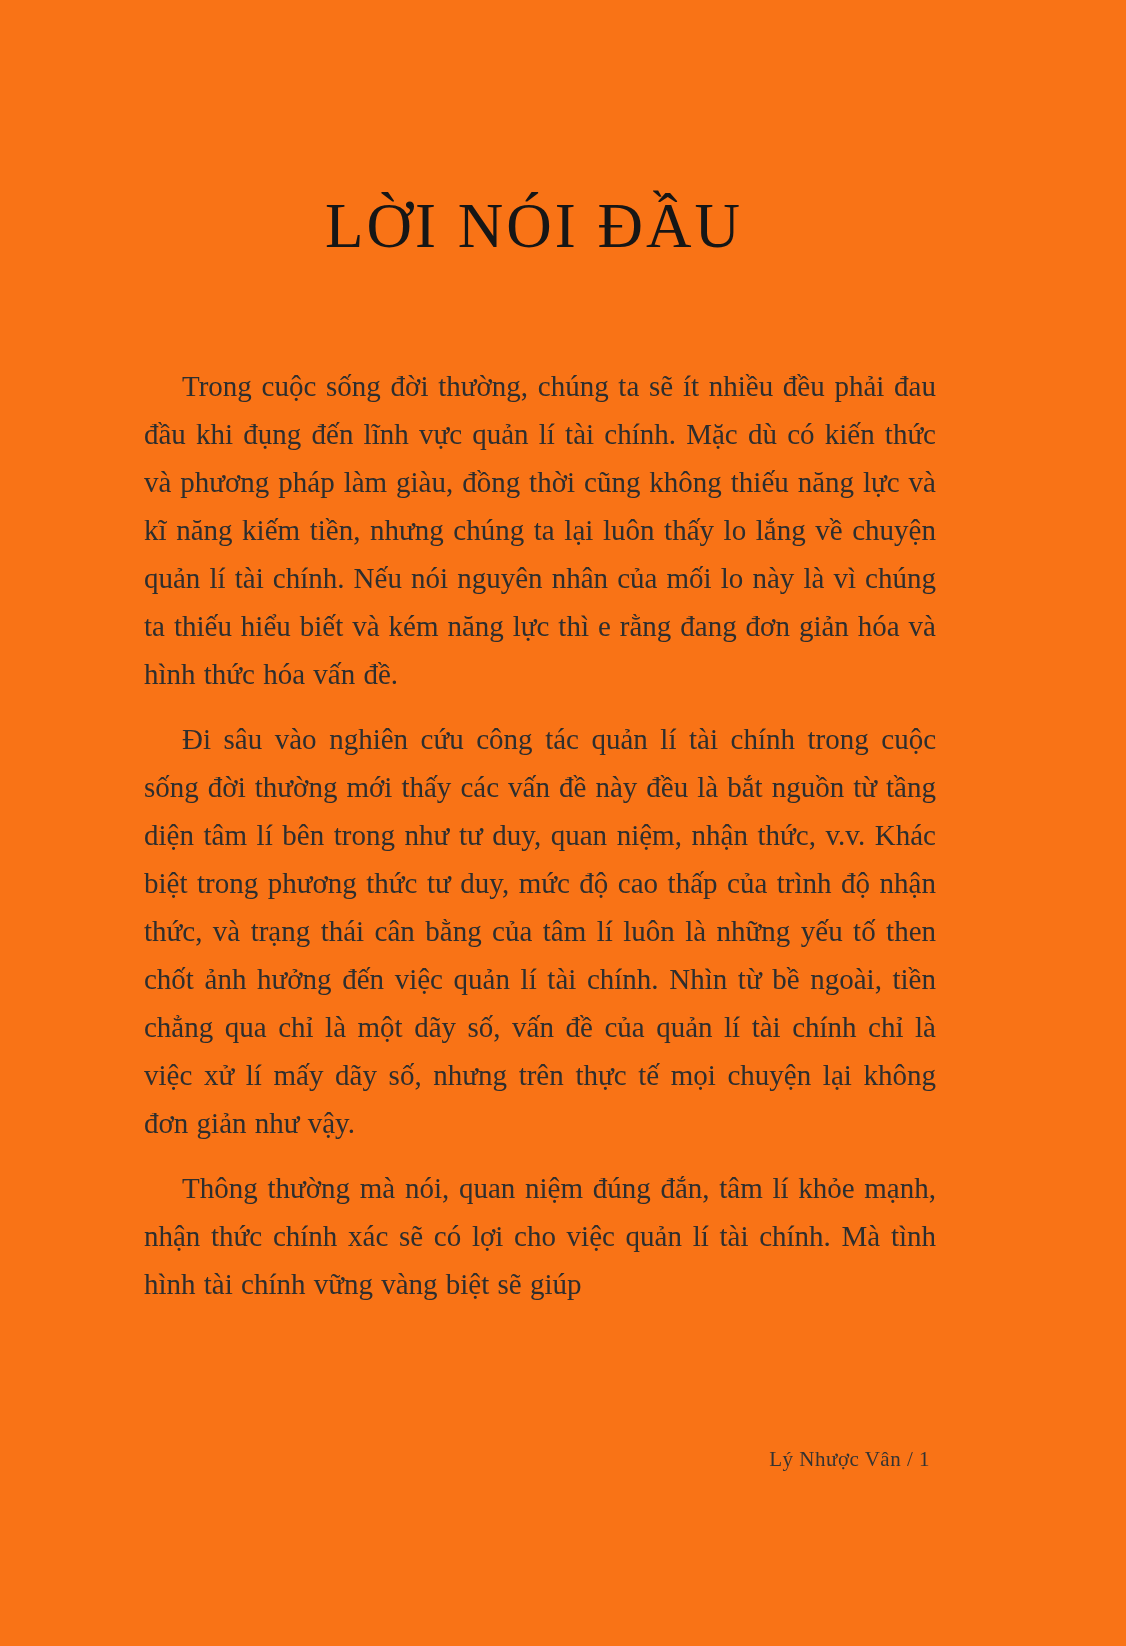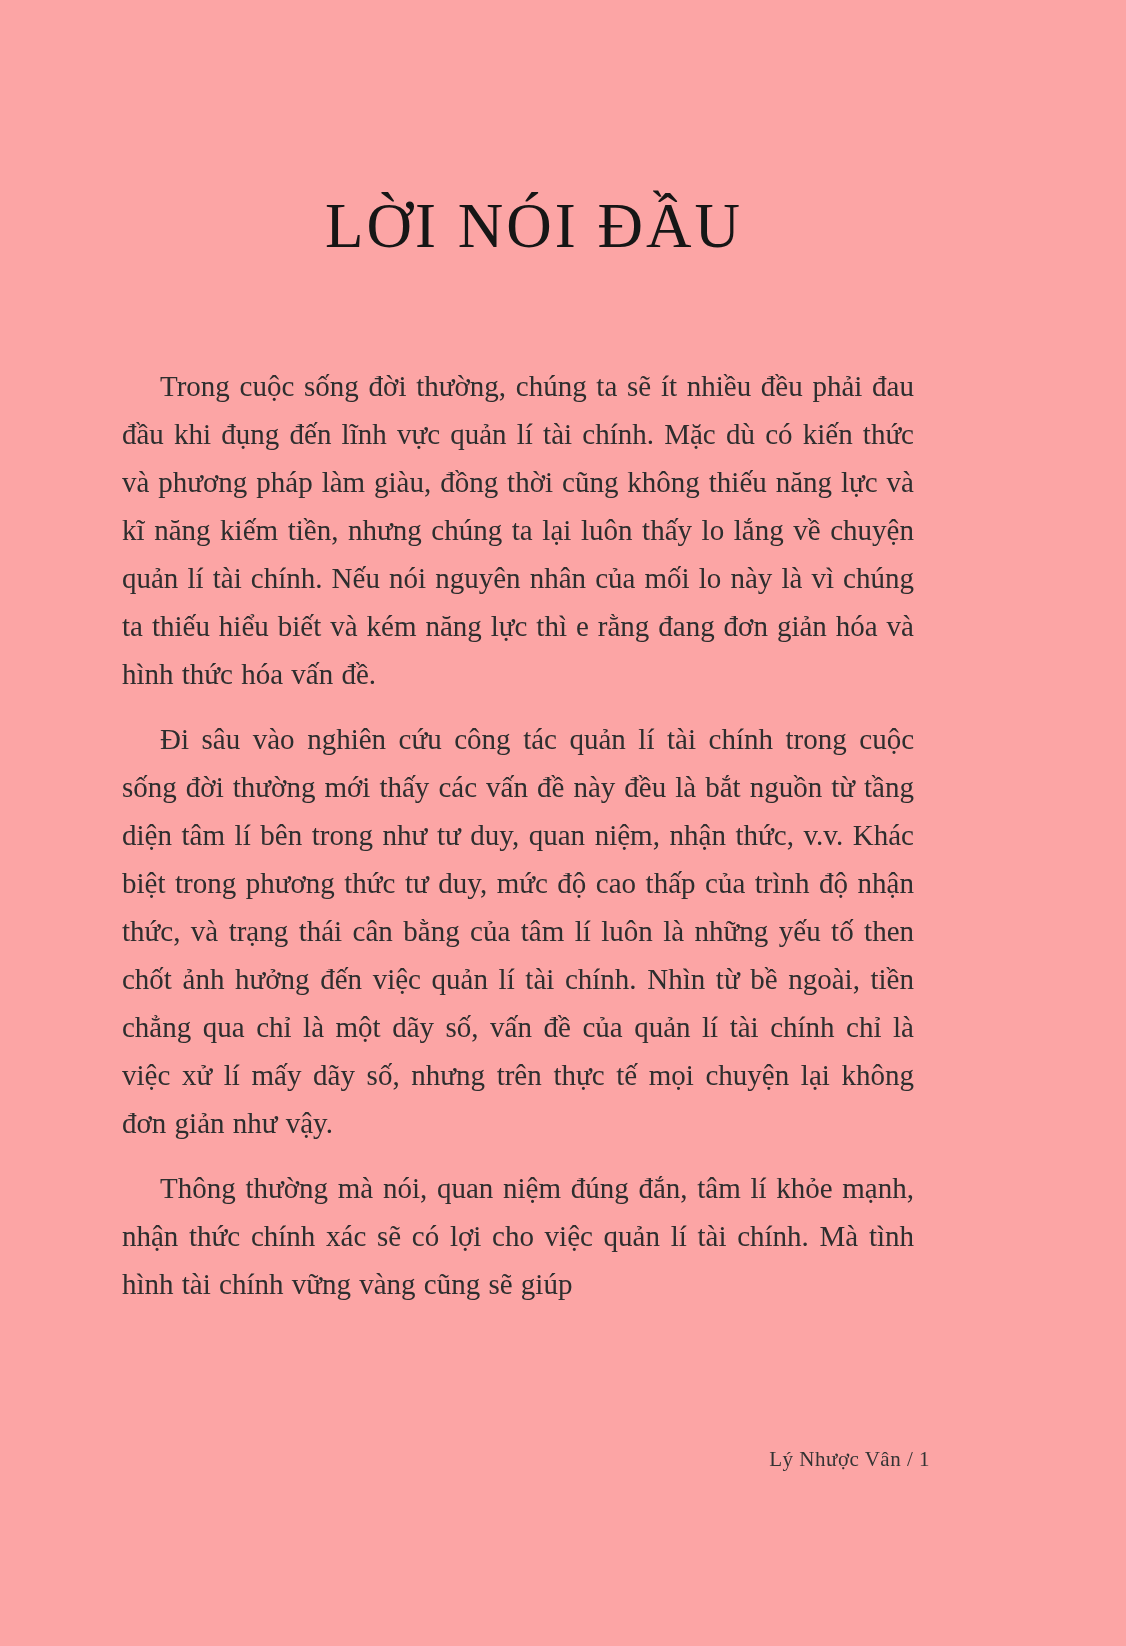--- a/index.html
+++ b/index.html
@@ -11,39 +11,39 @@
     height: 1646px;
     background: #ffffff;
     position: relative;
     font-family: "Liberation Serif", serif;
     color: #2d2d2d;
     overflow: hidden;
   }
   .page {
     position: absolute;
     inset: 0;
-    background: #fca5a5;
+    background: #f97316;
   }
   .title {
     position: absolute;
     top: 190px;
     left: 138px;
     width: 792px;
     margin: 0;
     text-align: center;
     font-family: "Liberation Serif", serif;
     font-weight: 500;
     font-size: 63px;
     letter-spacing: 3px;
     color: #161616;
   }
   .body-text {
     position: absolute;
     top: 362px;
-    left: 122px;
+    left: 144px;
     width: 792px;
   }
   .body-text p {
     margin: 0 0 17px 0;
     font-size: 29px;
     line-height: 48px;
     text-align: justify;
     text-indent: 38px;
     color: #2e2e2e;
     word-spacing: 1px;
@@ -62,18 +62,18 @@
 </head>
 <body>
 
 <div class="page">
 
   <h1 class="title">LỜI NÓI ĐẦU</h1>
 
   <div class="body-text">
     <p>Trong cuộc sống đời thường, chúng ta sẽ ít nhiều đều phải đau đầu khi đụng đến lĩnh vực quản lí tài chính. Mặc dù có kiến thức và phương pháp làm giàu, đồng thời cũng không thiếu năng lực và kĩ năng kiếm tiền, nhưng chúng ta lại luôn thấy lo lắng về chuyện quản lí tài chính. Nếu nói nguyên nhân của mối lo này là vì chúng ta thiếu hiểu biết và kém năng lực thì e rằng đang đơn giản hóa và hình thức hóa vấn đề.</p>
     <p>Đi sâu vào nghiên cứu công tác quản lí tài chính trong cuộc sống đời thường mới thấy các vấn đề này đều là bắt nguồn từ tầng diện tâm lí bên trong như tư duy, quan niệm, nhận thức, v.v. Khác biệt trong phương thức tư duy, mức độ cao thấp của trình độ nhận thức, và trạng thái cân bằng của tâm lí luôn là những yếu tố then chốt ảnh hưởng đến việc quản lí tài chính. Nhìn từ bề ngoài, tiền chẳng qua chỉ là một dãy số, vấn đề của quản lí tài chính chỉ là việc xử lí mấy dãy số, nhưng trên thực tế mọi chuyện lại không đơn giản như vậy.</p>
-    <p>Thông thường mà nói, quan niệm đúng đắn, tâm lí khỏe mạnh, nhận thức chính xác sẽ có lợi cho việc quản lí tài chính. Mà tình hình tài chính vững vàng cũng sẽ giúp</p>
+    <p>Thông thường mà nói, quan niệm đúng đắn, tâm lí khỏe mạnh, nhận thức chính xác sẽ có lợi cho việc quản lí tài chính. Mà tình hình tài chính vững vàng biệt sẽ giúp</p>
   </div>
 
   <div class="footer">Lý Nhược Vân / 1</div>
 
 </div>
 
 </body></html>

